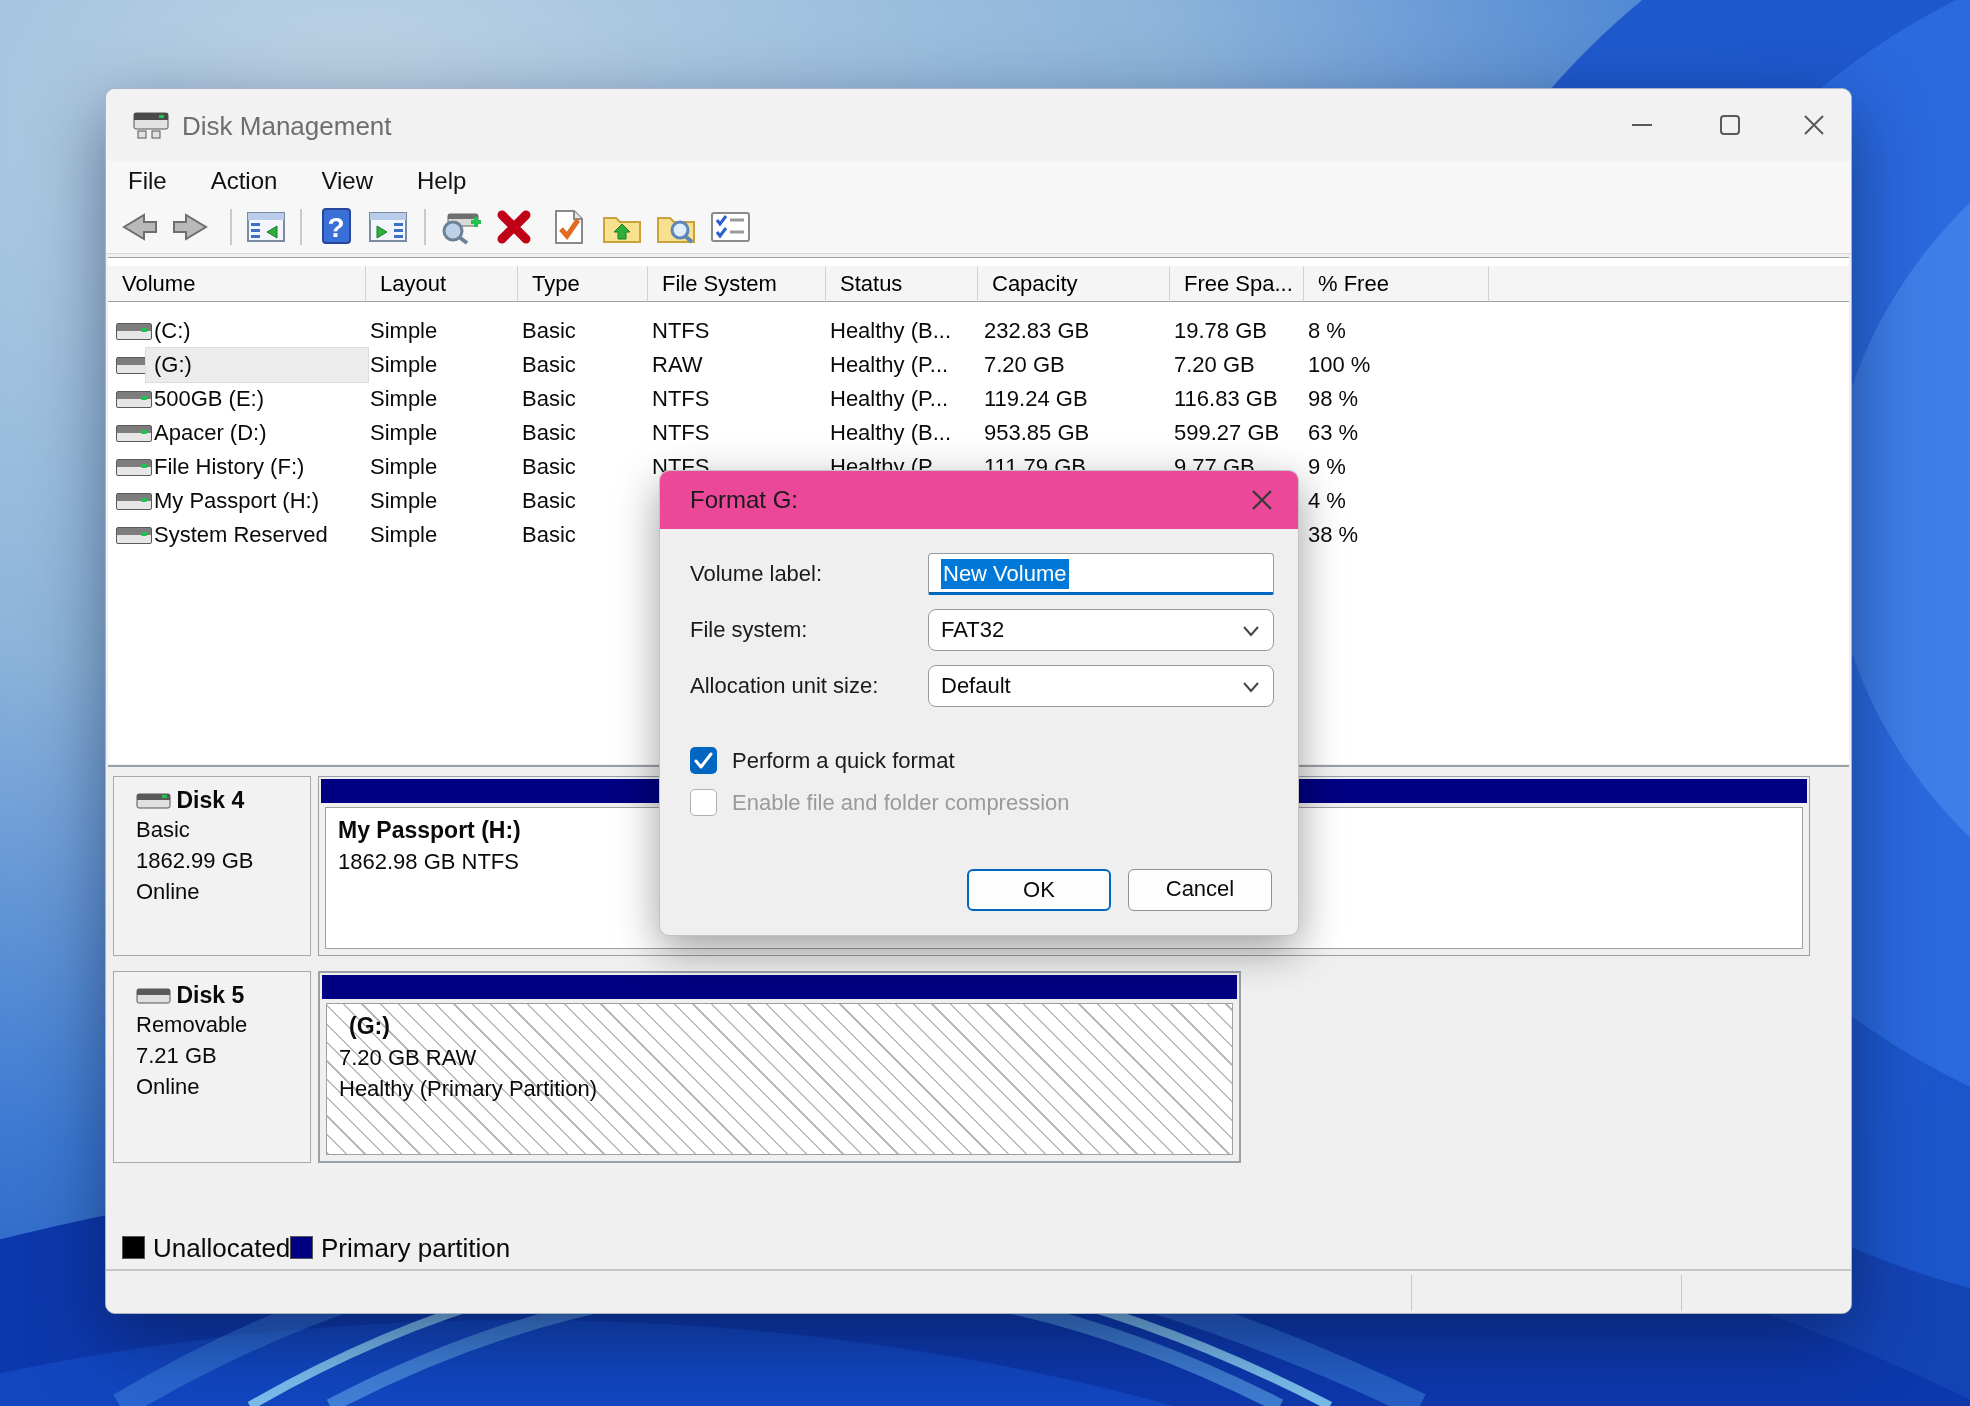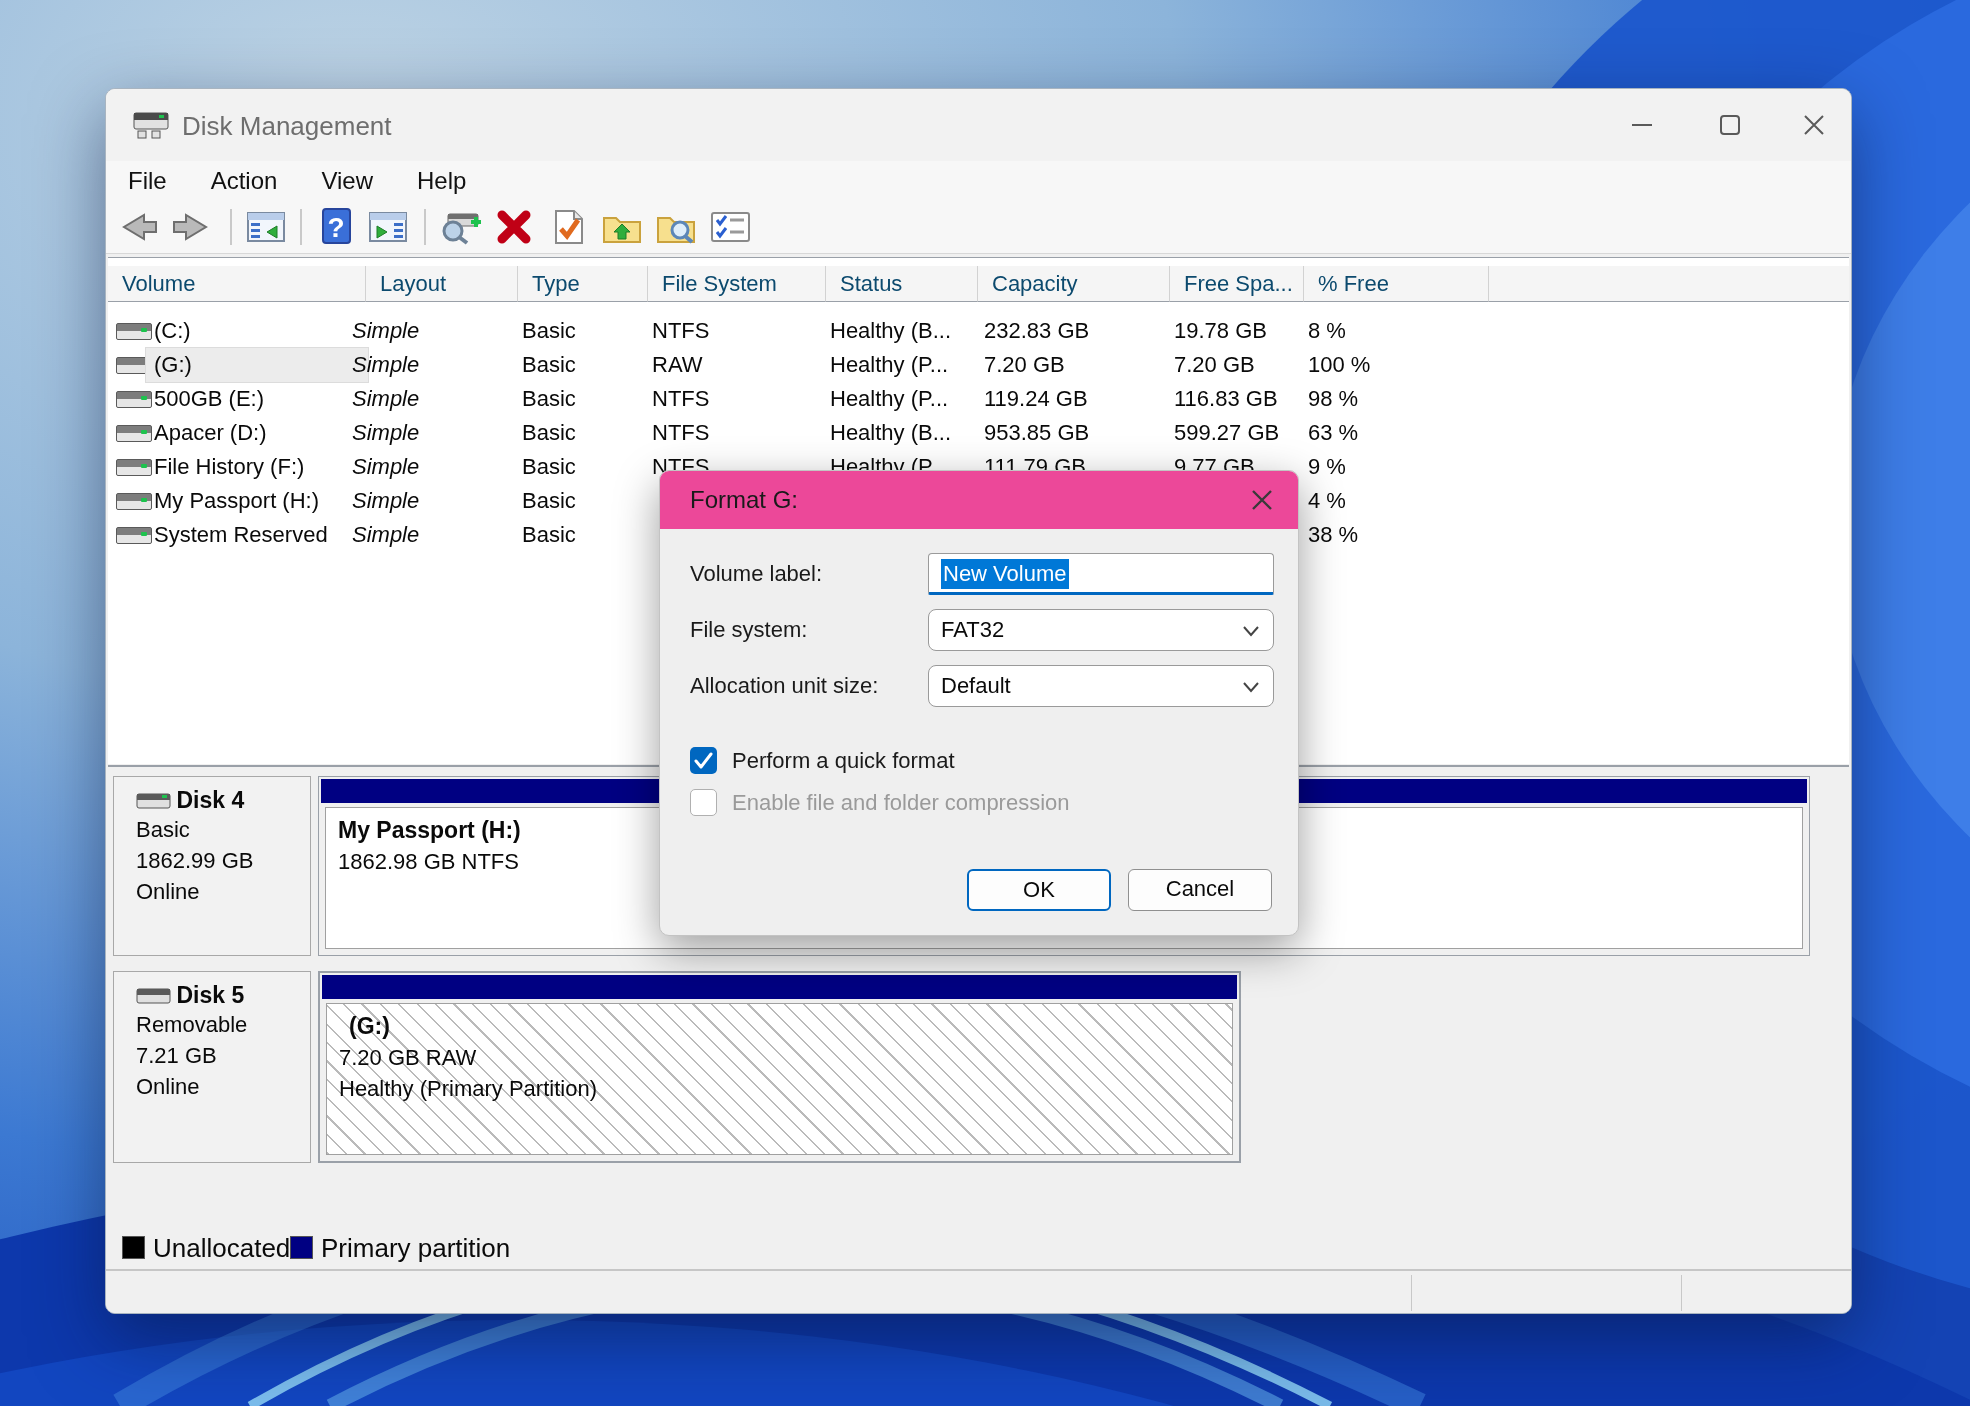--- a/index.html
+++ b/index.html
@@ -21,29 +21,29 @@
   #title-text{left:76px;top:22px;font-size:26px;color:#6e6e6e;}
   .winctl{top:14px;width:58px;height:44px;display:flex;align-items:center;justify-content:center;}
   #menubar{left:0;top:72px;width:100%;height:40px;background:#f7f7f7;display:flex;align-items:center;gap:0;}
   .menu-item{font-size:24px;color:#111;padding:0 22px;line-height:40px;}
   #toolbar{left:0;top:112px;width:100%;height:52px;background:#f7f7f7;border-bottom:1px solid #d8d8d8;}
   .tbtn{top:3px;width:48px;height:46px;display:flex;align-items:center;justify-content:center;}
   .tsep{top:8px;width:2px;height:36px;background:#c9c9c9;}
   
   #listpane{left:2px;top:168px;width:1741px;height:506px;background:#ffffff;border-top:1px solid #9aa0a8;}
   .hcell{top:8px;height:36px;background:#f5f5f5;border-right:1px solid #d2d2d2;border-bottom:1px solid #9aa0a8;
-         font-size:22px;color:#0c4a6e;padding-left:14px;line-height:36px;box-sizing:border-box;}
+         font-size:22px;color:#000000;padding-left:14px;line-height:36px;box-sizing:border-box;}
   .vrow{left:0;height:34px;width:1741px;}
   .cell{top:0;font-size:22px;color:#0a0a0a;line-height:34px;white-space:nowrap;overflow:hidden;}
   .drive{left:8px;top:9px;width:34px;height:15px;border:1px solid #5a5a5a;border-radius:2px;
          background:linear-gradient(#7d7d7d 0 45%,#e6e6e6 45% 100%);}
   .drive .dot{position:absolute;right:4px;top:4px;width:6px;height:4px;background:#1ec24e;border-radius:1px;}
   .c-vol{left:46px;width:206px;}
   .c-vol.sel{background:#ececec;outline:1px solid #dcdcdc;padding:0 8px;left:38px;}
-  .c-lay{left:244px;width:140px;font-style:italic;}
+  .c-lay{left:262px;width:140px;}
   .c-typ{left:414px;width:120px;}
   .c-fs{left:544px;width:165px;}
   .c-st{left:722px;width:144px;}
   .c-cap{left:876px;width:180px;}
   .c-fr{left:1066px;width:124px;}
   .c-pct{left:1200px;width:170px;}
   
   #diskpane{left:2px;top:676px;width:1741px;height:461px;background:#f0f0f0;border-top:2px solid #9aa0a8;}
   .disklabel{left:5px;width:198px;background:#f2f2f2;border:1px solid #a8a8a8;box-sizing:border-box;padding:10px 0 0 22px;}
   .diskname{font-size:23px;font-weight:bold;color:#0a0a0a;display:inline-block;vertical-align:middle;}

